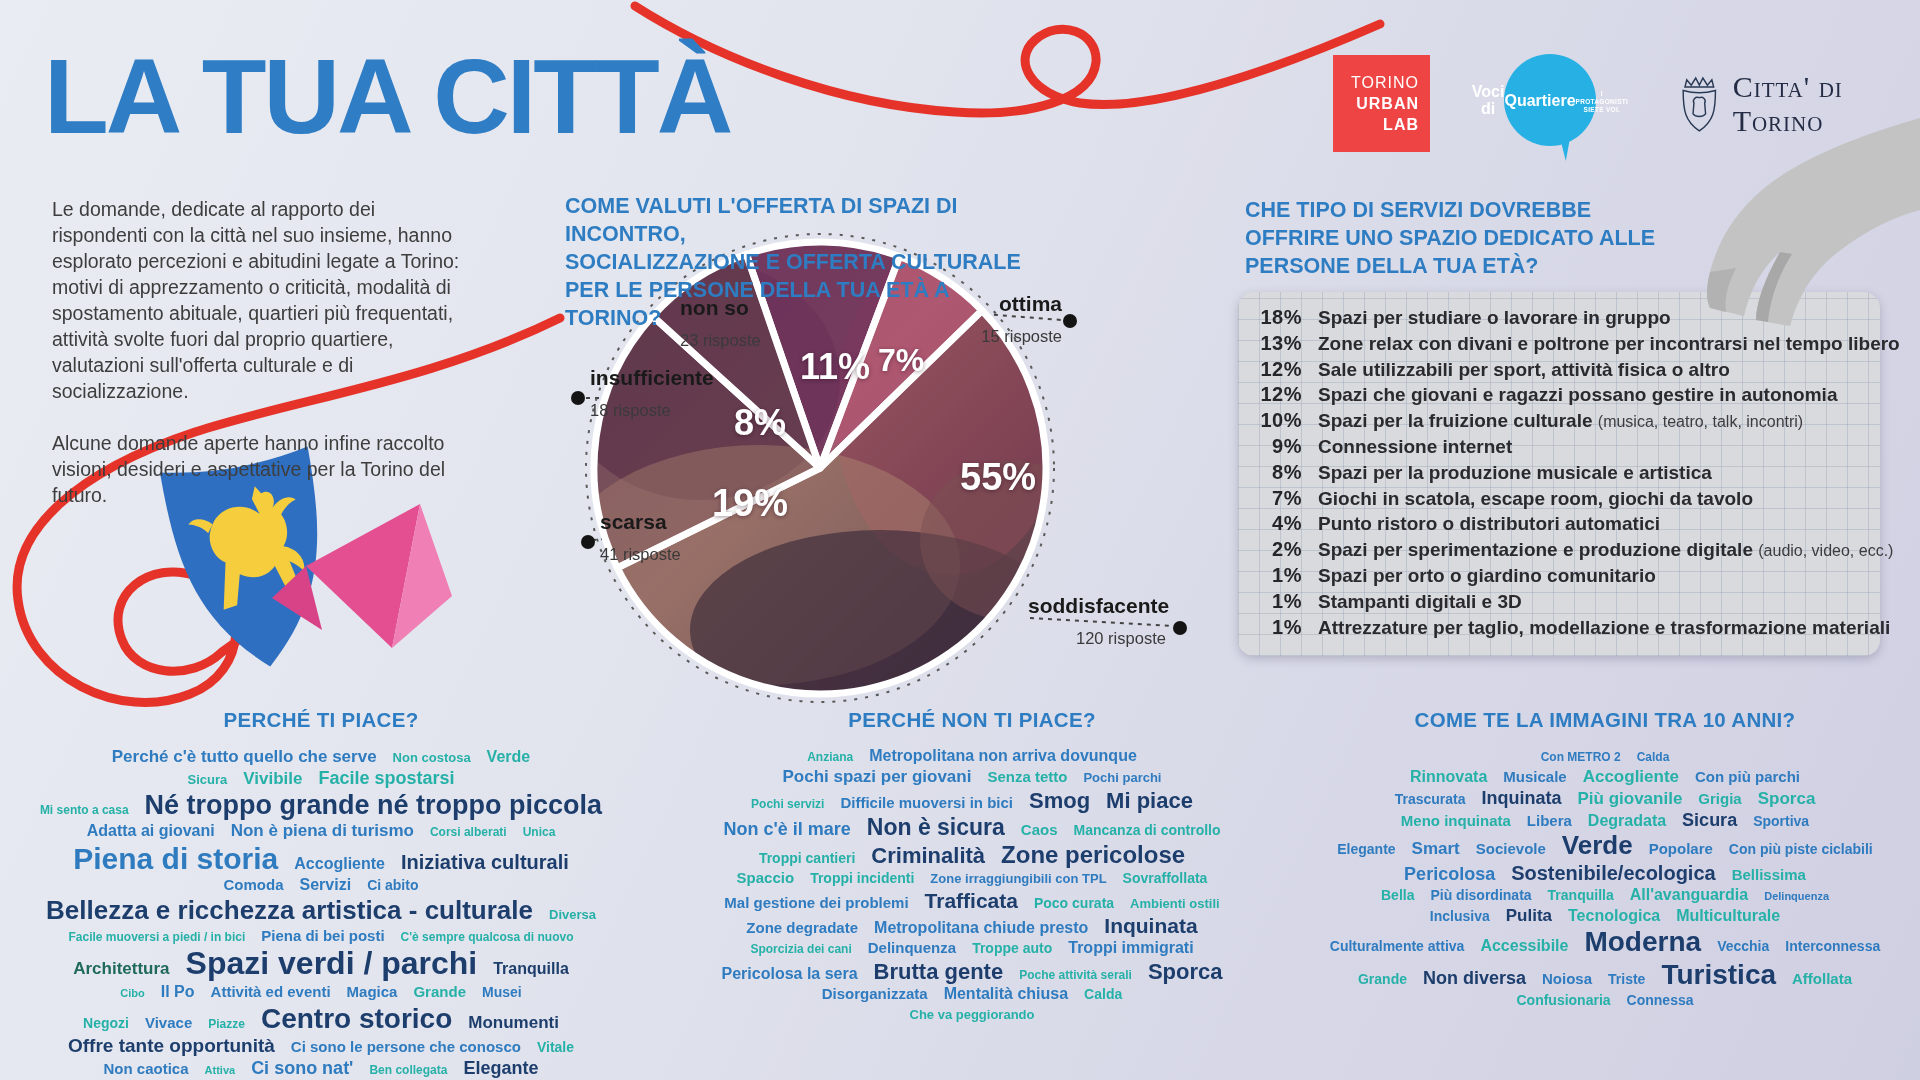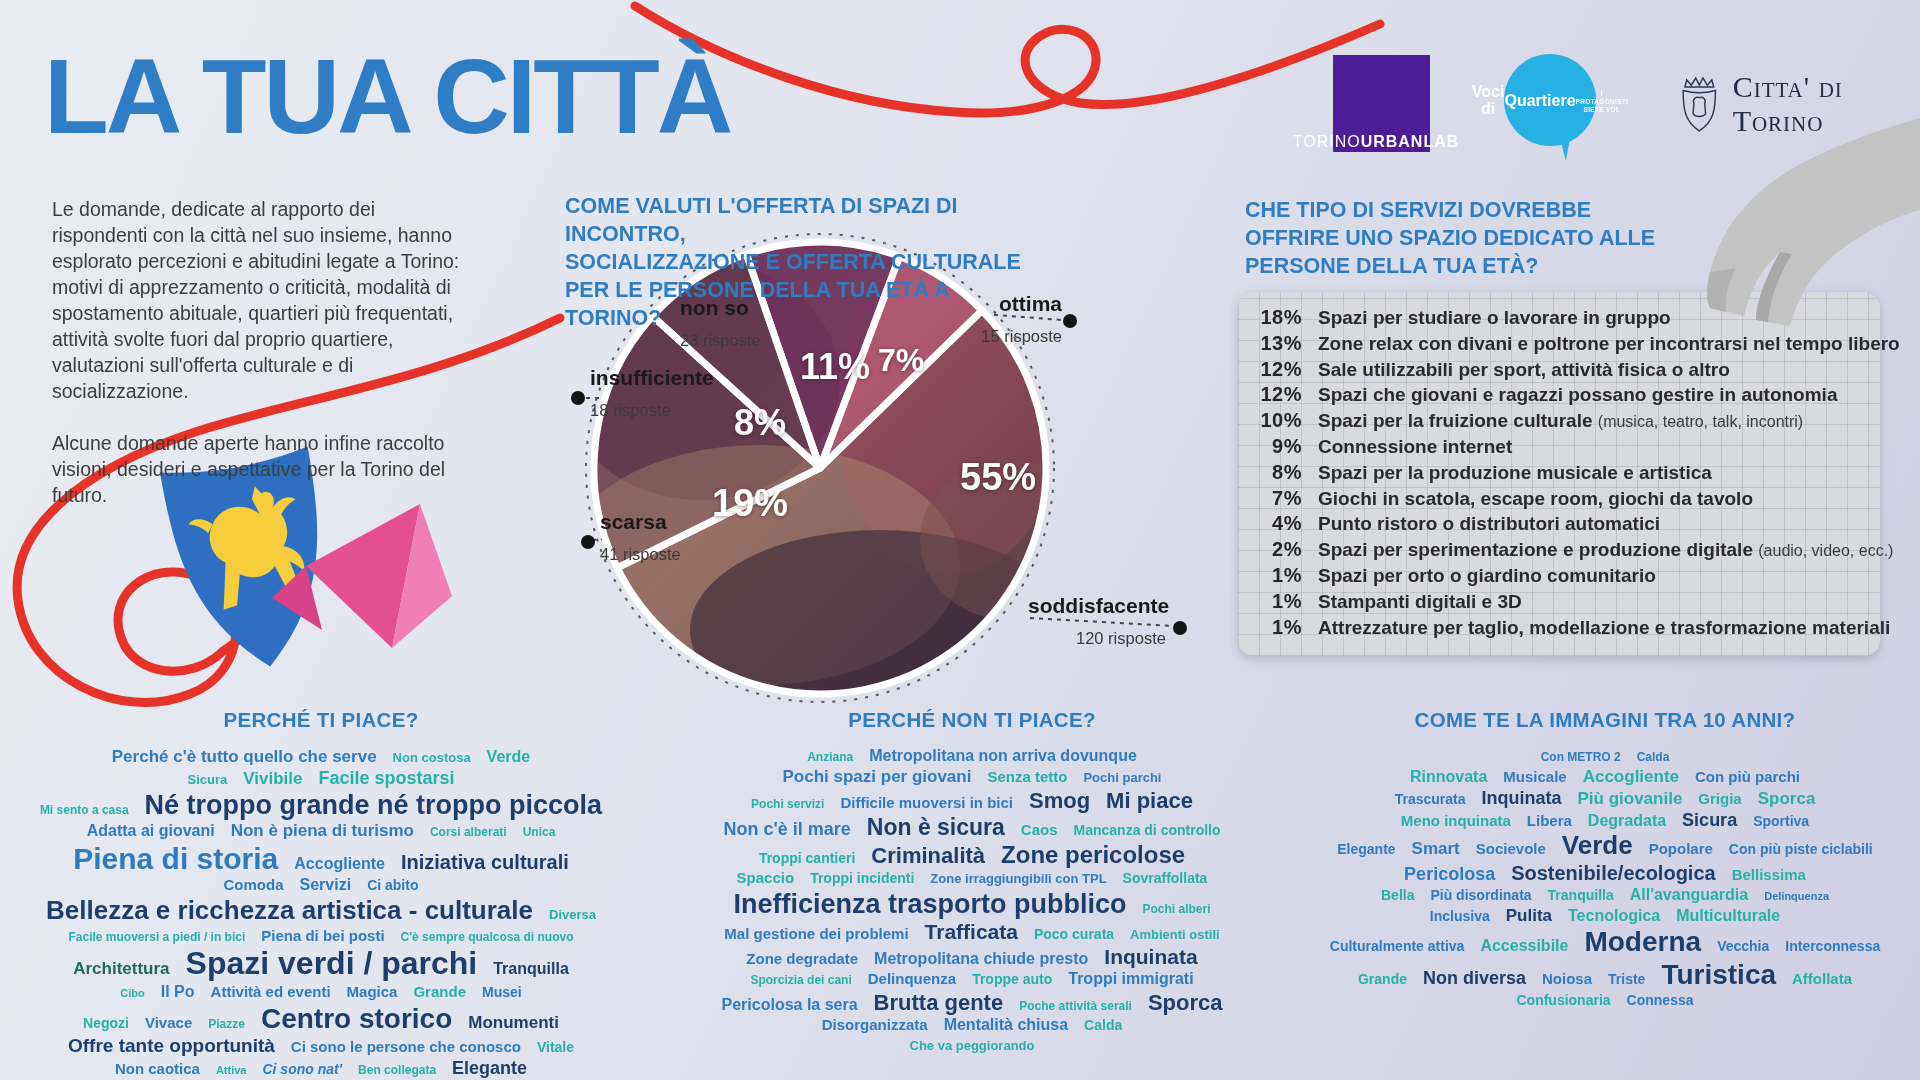--- a/index.html
+++ b/index.html
@@ -35,22 +35,22 @@
   
   .cloud{z-index:3;text-align:center;}
   #cloud-0{left:28px;top:708px;width:586px;}
   #cloud-1{left:648px;top:708px;width:648px;}
   #cloud-2{left:1298px;top:708px;width:614px;}
   .cloud h3{font-size:20.5px;font-weight:700;color:#2e7dc2;margin:0 0 16px 0;letter-spacing:.3px;}
   .cloud-row{line-height:1.05;margin-bottom:3px;}
   .cloud-row span{margin:0 8px;font-weight:600;white-space:nowrap;}
   .c0{color:#1d3e6d;} .c1{color:#2f7bbf;} .c2{color:#26b1a8;} .c3{color:#206a5d;}
   
-  #tul-logo{left:1333px;top:55px;width:97px;height:97px;background:#4c1d95;z-index:3;
-     display:flex;flex-direction:row;justify-content:center;align-items:flex-end;
+  #tul-logo{left:1333px;top:55px;width:97px;height:97px;background:#ef4444;z-index:3;
+     display:flex;flex-direction:column;justify-content:center;align-items:flex-end;
      padding-right:11px;box-sizing:border-box;color:#fff;}
   #tul-logo .l1{font-size:16px;letter-spacing:1px;font-weight:400;line-height:21px;}
   #tul-logo .l2,#tul-logo .l3{font-size:16px;letter-spacing:1px;font-weight:700;line-height:21px;}
   #vdq-logo{left:1504px;top:54px;width:92px;height:92px;border-radius:50%;background:#27b0e4;
      z-index:3;display:flex;flex-direction:row;justify-content:center;align-items:center;
      color:#fff;text-align:center;}
   #vdq-logo .b1{font-size:16px;font-weight:700;line-height:17px;}
   #vdq-logo .b2{font-size:6.5px;font-weight:700;margin-top:4px;line-height:8px;letter-spacing:.3px;}
   #vdq-tail{left:1563px;top:138px;width:0;height:0;border-left:10px solid #27b0e4;
      border-bottom:22px solid transparent;z-index:3;transform:rotate(-14deg);}
@@ -264,33 +264,32 @@
       <div class="cloud-row"><span class="c2" style="font-size: 12px;">Mi sento a casa</span><span class="c0" style="font-size: 27px;">Né troppo grande né troppo piccola</span></div>
       <div class="cloud-row"><span class="c1" style="font-size: 16px;">Adatta ai giovani</span><span class="c1" style="font-size: 17px;">Non è piena di turismo</span><span class="c2" style="font-size: 12px;">Corsi alberati</span><span class="c2" style="font-size: 12px;">Unica</span></div>
       <div class="cloud-row"><span class="c1" style="font-size: 30px;">Piena di storia</span><span class="c1" style="font-size: 16px;">Accogliente</span><span class="c0" style="font-size: 20px;">Iniziativa culturali</span></div>
       <div class="cloud-row"><span class="c1" style="font-size: 15px;">Comoda</span><span class="c1" style="font-size: 16px;">Servizi</span><span class="c1" style="font-size: 14px;">Ci abito</span></div>
       <div class="cloud-row"><span class="c0" style="font-size: 26px;">Bellezza e ricchezza artistica - culturale</span><span class="c2" style="font-size: 13px;">Diversa</span></div>
       <div class="cloud-row"><span class="c2" style="font-size: 12px; margin-top: 18px;">Facile muoversi a piedi / in bici</span><span class="c1" style="font-size: 15px;">Piena di bei posti</span><span class="c2" style="font-size: 12px;">C'è sempre qualcosa di nuovo</span></div>
       <div class="cloud-row"><span class="c3" style="font-size: 17px;">Architettura</span><span class="c0" style="font-size: 32px;">Spazi verdi / parchi</span><span class="c0" style="font-size: 16px;">Tranquilla</span></div>
       <div class="cloud-row"><span class="c2" style="font-size: 11px;">Cibo</span><span class="c1" style="font-size: 16px;">Il Po</span><span class="c1" style="font-size: 15px;">Attività ed eventi</span><span class="c1" style="font-size: 15px;">Magica</span><span class="c2" style="font-size: 15px;">Grande</span><span class="c1" style="font-size: 14px;">Musei</span></div>
       <div class="cloud-row"><span class="c2" style="font-size: 14px;">Negozi</span><span class="c1" style="font-size: 15px;">Vivace</span><span class="c2" style="font-size: 12px;">Piazze</span><span class="c0" style="font-size: 28px;">Centro storico</span><span class="c0" style="font-size: 17px;">Monumenti</span></div>
       <div class="cloud-row"><span class="c0" style="font-size: 19px;">Offre tante opportunità</span><span class="c1" style="font-size: 15px;">Ci sono le persone che conosco</span><span class="c2" style="font-size: 14px;">Vitale</span></div>
-      <div class="cloud-row"><span class="c1" style="font-size: 15px;">Non caotica</span><span class="c2" style="font-size: 11px;">Attiva</span><span class="c1" style="font-size: 14px; font-style: italic;">Ci sono nat'</span><span class="c2" style="font-size: 12px;">Ben collegata</span><span class="c0" style="font-size: 18px;">Elegante</span></div>
+      <div class="cloud-row"><span class="c1" style="font-size: 15px;">Non caotica</span><span class="c2" style="font-size: 11px;">Attiva</span><span class="c1" style="font-size: 18px;">Ci sono nat'</span><span class="c2" style="font-size: 12px;">Ben collegata</span><span class="c0" style="font-size: 18px;">Elegante</span></div>
     </div>
 </div>
 <div id="cloud-1" class="cloud abs">
   <h3>PERCHÉ NON TI PIACE?</h3>
   <div class="cloud-body">
       <div class="cloud-row"><span class="c2" style="font-size: 12px;">Anziana</span><span class="c1" style="font-size: 16px;">Metropolitana non arriva dovunque</span></div>
       <div class="cloud-row"><span class="c1" style="font-size: 17px;">Pochi spazi per giovani</span><span class="c2" style="font-size: 15px;">Senza tetto</span><span class="c1" style="font-size: 13px;">Pochi parchi</span></div>
       <div class="cloud-row"><span class="c2" style="font-size: 12px;">Pochi servizi</span><span class="c1" style="font-size: 15px;">Difficile muoversi in bici</span><span class="c0" style="font-size: 22px;">Smog</span><span class="c0" style="font-size: 22px;">Mi piace</span></div>
       <div class="cloud-row"><span class="c1" style="font-size: 18px;">Non c'è il mare</span><span class="c0" style="font-size: 23px;">Non è sicura</span><span class="c2" style="font-size: 15px;">Caos</span><span class="c2" style="font-size: 14px;">Mancanza di controllo</span></div>
       <div class="cloud-row"><span class="c2" style="font-size: 14px;">Troppi cantieri</span><span class="c0" style="font-size: 22px;">Criminalità</span><span class="c0" style="font-size: 24px;">Zone pericolose</span></div>
       <div class="cloud-row"><span class="c2" style="font-size: 15px;">Spaccio</span><span class="c2" style="font-size: 14px;">Troppi incidenti</span><span class="c1" style="font-size: 13px;">Zone irraggiungibili con TPL</span><span class="c2" style="font-size: 14px;">Sovraffollata</span></div>
-      <div class="cloud-row"><span class="c0" style="font-size: 27px;">Inefficienza trasporto pubblico</span><span class="c2" style="font-size: 12px;">Pochi alberi</span></div>
       <div class="cloud-row"><span class="c1" style="font-size: 15px;">Mal gestione dei problemi</span><span class="c0" style="font-size: 21px;">Trafficata</span><span class="c2" style="font-size: 14px;">Poco curata</span><span class="c2" style="font-size: 13px;">Ambienti ostili</span></div>
       <div class="cloud-row"><span class="c1" style="font-size: 15px;">Zone degradate</span><span class="c1" style="font-size: 16px;">Metropolitana chiude presto</span><span class="c0" style="font-size: 21px;">Inquinata</span></div>
       <div class="cloud-row"><span class="c2" style="font-size: 12px;">Sporcizia dei cani</span><span class="c1" style="font-size: 15px;">Delinquenza</span><span class="c2" style="font-size: 14px;">Troppe auto</span><span class="c1" style="font-size: 16px;">Troppi immigrati</span></div>
       <div class="cloud-row"><span class="c1" style="font-size: 16px;">Pericolosa la sera</span><span class="c0" style="font-size: 22px;">Brutta gente</span><span class="c2" style="font-size: 12px;">Poche attività serali</span><span class="c0" style="font-size: 22px;">Sporca</span></div>
       <div class="cloud-row"><span class="c1" style="font-size: 15px;">Disorganizzata</span><span class="c1" style="font-size: 16px;">Mentalità chiusa</span><span class="c2" style="font-size: 14px;">Calda</span></div>
       <div class="cloud-row"><span class="c2" style="font-size: 13px;">Che va peggiorando</span></div>
     </div>
 </div>
 <div id="cloud-2" class="cloud abs">
   <h3>COME TE LA IMMAGINI TRA 10 ANNI?</h3>

